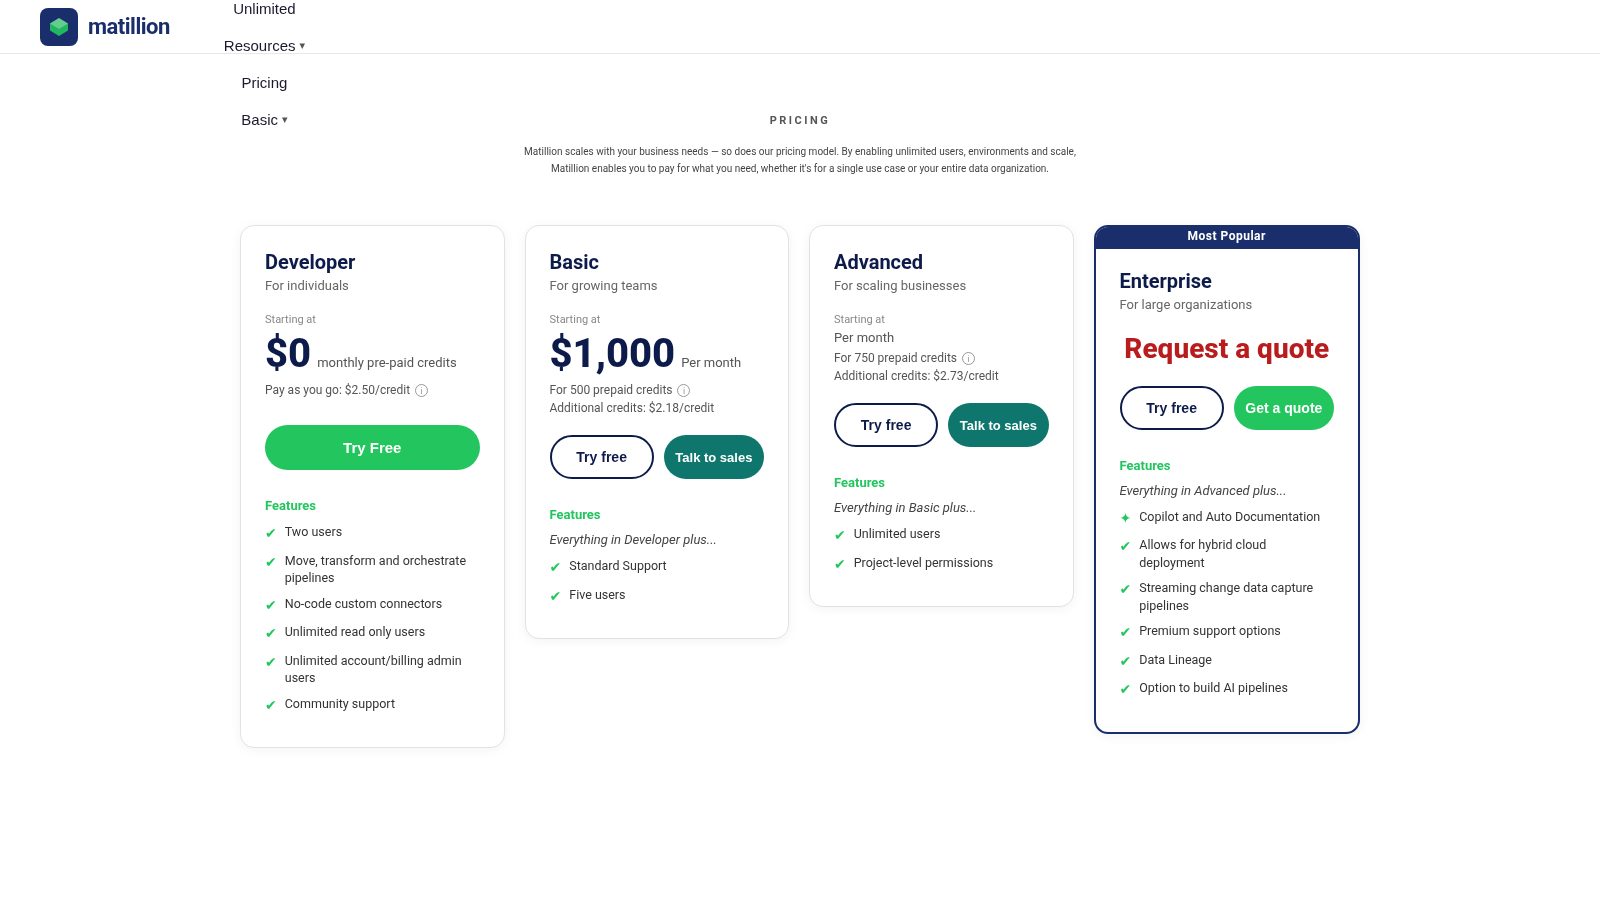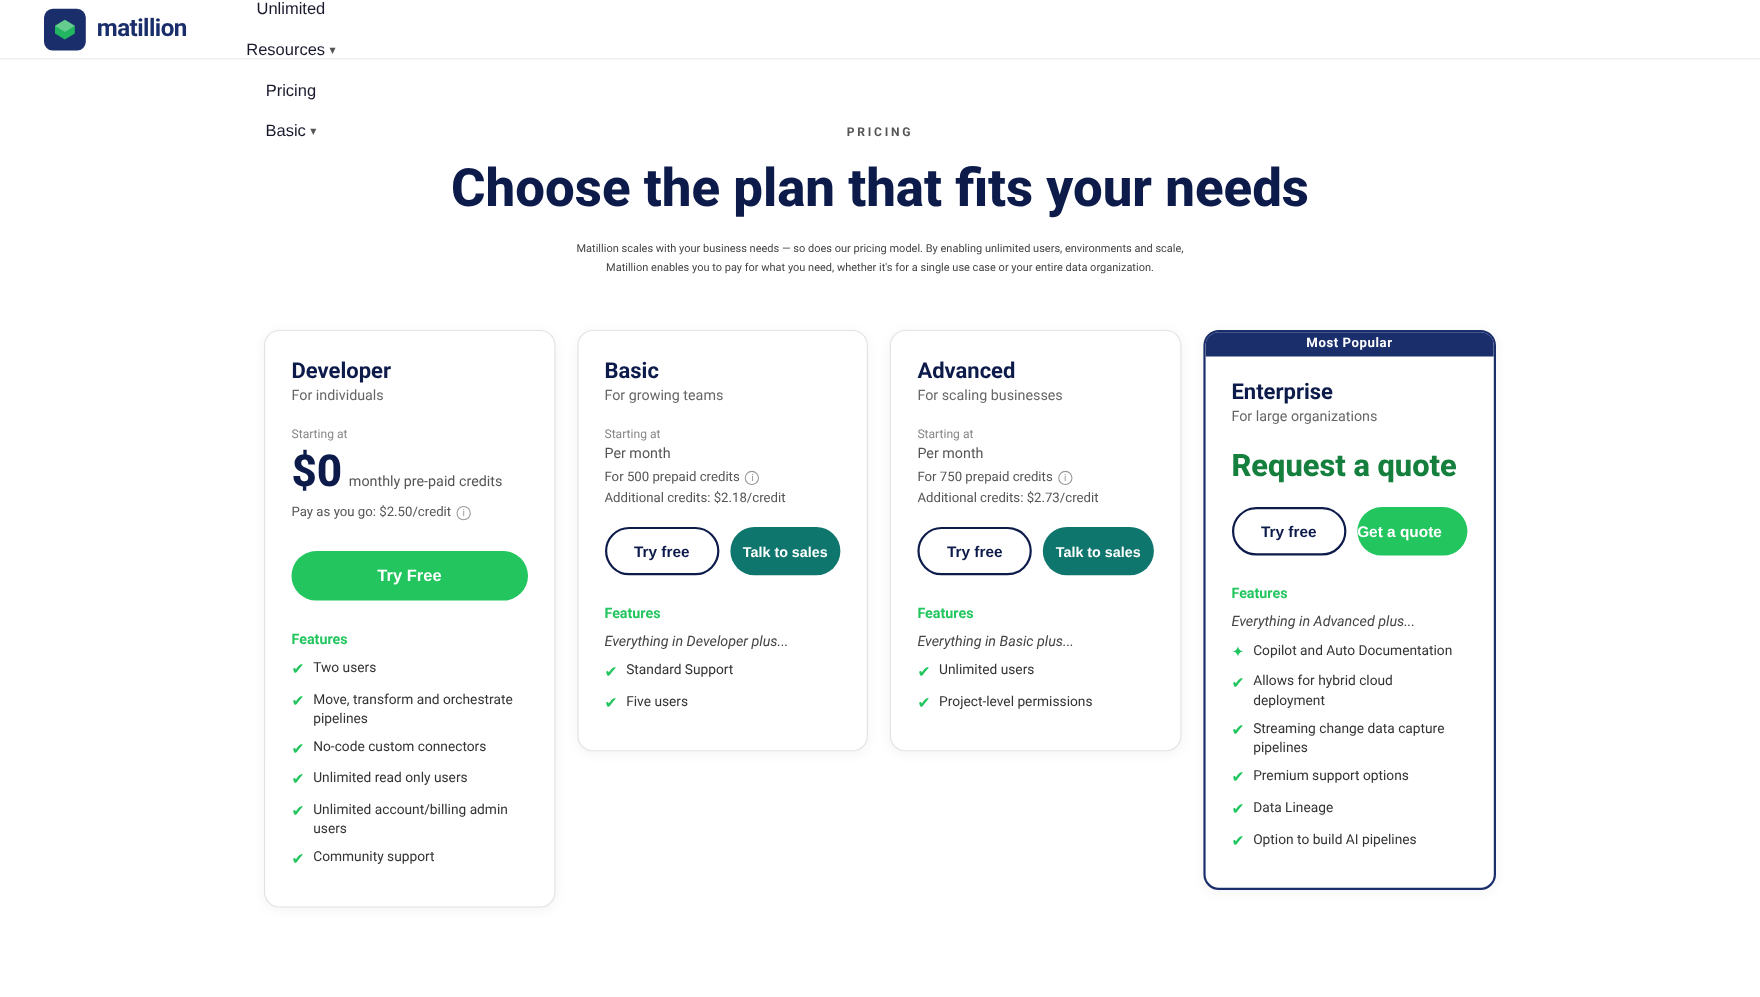--- a/index.html
+++ b/index.html
@@ -59,21 +59,21 @@
       border-radius: 12px 12px 0 0; letter-spacing: 0.5px;
     }
     .plan-name { font-size: 20px; font-weight: 700; color: #0d1b4b; margin-bottom: 4px; }
     .plan-desc { font-size: 13px; color: #666; margin-bottom: 20px; }
     .starting-at { font-size: 11px; color: #888; margin-bottom: 4px; }
     .price-row { display: flex; align-items: baseline; gap: 6px; margin-bottom: 6px; }
     .price-amount { font-size: 40px; font-weight: 800; color: #0d1b4b; }
     .price-period { font-size: 13px; color: #555; }
     .price-note { font-size: 12px; color: #555; margin-bottom: 4px; }
     .price-subnote { font-size: 12px; color: #555; margin-bottom: 20px; }
-    .price-request { font-size: 28px; font-weight: 800; color: #15803d; margin-bottom: 20px; line-height: 1.2; }
+    .price-request { font-size: 28px; font-weight: 800; color: #b91c1c; margin-bottom: 20px; line-height: 1.2; text-align: center; }
 
     
     .btn-primary {
       background: #22c55e; color: #fff; border: none; border-radius: 50px;
       padding: 14px 0; font-size: 15px; font-weight: 700; cursor: pointer;
       width: 100%; display: block; text-align: center; text-decoration: none;
       transition: background 0.2s;
     }
     .btn-outline {
       background: #fff; color: #0d1b4b; border: 2px solid #0d1b4b; border-radius: 50px;
@@ -89,21 +89,21 @@
 
     
     .btn-outline-dark {
       background: #fff; color: #0d1b4b; border: 2px solid #0d1b4b; border-radius: 50px;
       padding: 12px 0; font-size: 14px; font-weight: 700; cursor: pointer;
       flex: 1; text-align: center;
     }
     .btn-quote {
       background: #22c55e; color: #fff; border: none; border-radius: 50px;
       padding: 12px 0; font-size: 14px; font-weight: 700; cursor: pointer;
-      flex: 1; text-align: left;
+      flex: 1; text-align: center;
     }
 
     
     .features-label { font-size: 13px; font-weight: 700; color: #22c55e; margin-bottom: 10px; }
     .feature-intro { font-size: 13px; color: #444; margin-bottom: 10px; font-style: italic; }
     .feature-item {
       display: flex; align-items: flex-start; gap: 8px;
       font-size: 12.5px; color: #333; margin-bottom: 8px; line-height: 1.4;
     }
     .check-icon { color: #22c55e; font-size: 14px; flex-shrink: 0; margin-top: 1px; }
@@ -144,21 +144,20 @@
     </button>
     <button class="nav-item">
       <span>Basic</span>
       <span class="nav-chevron">▾</span>
     </button>
   </div>
 </nav>
 
 <section class="pricing-section">
   <p class="pricing-eyebrow">PRICING</p>
-  <h1 class="pricing-headline">Choose the plan that fits your needs</h1>
   <p class="pricing-subtext">Matillion scales with your business needs — so does our pricing model. By enabling unlimited users, environments and scale, Matillion enables you to pay for what you need, whether it's for a single use case or your entire data organization.</p>
 
   <div class="cards-row">
 
     <div class="plan-card">
       <p class="plan-name">Developer</p>
       <p class="plan-desc">For individuals</p>
       <p class="starting-at">Starting at</p>
       <div class="price-row">
         <span class="price-amount">$0</span>
@@ -196,20 +195,21 @@
         <span class="check-icon">✔</span>
         <span>Community support</span>
       </div>
     </div>
 
     <div class="plan-card">
       <p class="plan-name">Basic</p>
       <p class="plan-desc">For growing teams</p>
       <p class="starting-at">Starting at</p>
       <div class="price-row">
+        <span class="price-amount">$1,000</span>
         <span class="price-period">Per month</span>
       </div>
       <p class="price-note">
         <span>For 500 prepaid credits</span>
         <span class="info-icon">i</span>
       </p>
       <p class="price-subnote">Additional credits: $2.18/credit</p>
       <div class="btn-group">
         <button class="btn-outline">Try free</button>
         <button class="btn-green-outline">Talk to sales</button>

